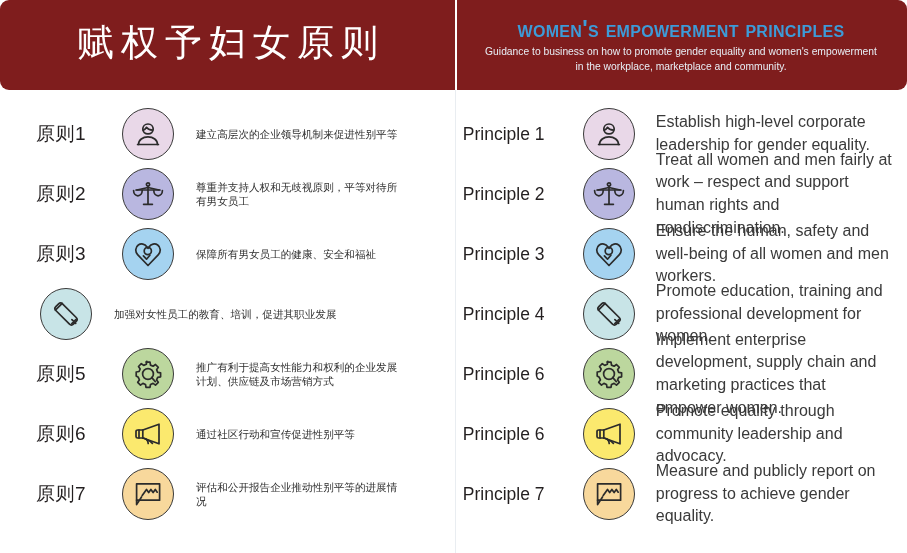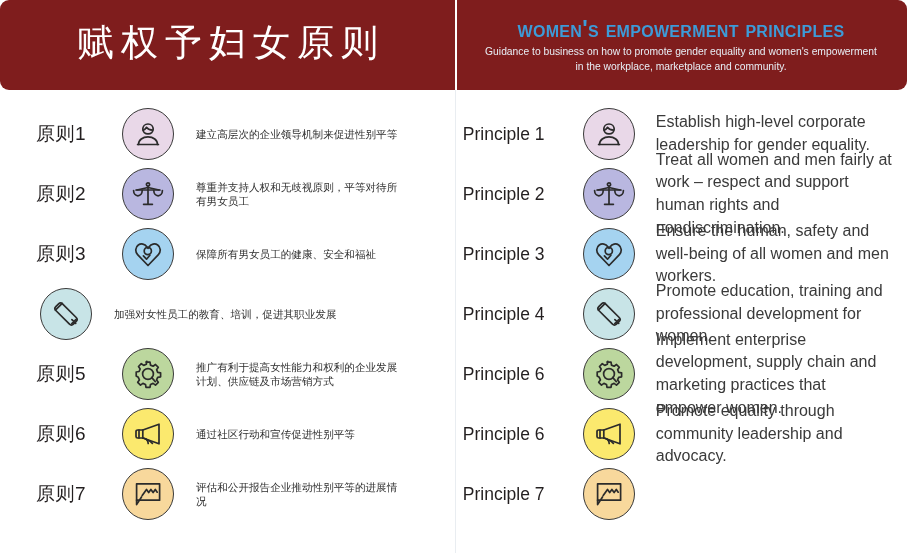--- a/index.html
+++ b/index.html
@@ -339,17 +339,18 @@
         </div>
         <div class="row">
           <div class="row-label">Principle 7</div>
           <div class="icon-wrap" style="background: rgb(248, 216, 156);">
             <svg width="30" height="26" viewBox="0 0 30 26">
               <path stroke="#2b2b2b" stroke-width="1.7" fill="none" stroke-linecap="round" stroke-linejoin="round" d="M3.6 2.8h23v16.4h-23z"></path>
               <path stroke="#2b2b2b" stroke-width="1.7" fill="none" stroke-linecap="round" stroke-linejoin="round" d="M3.6 19.2 3.6 23.6 8.5 16"></path>
               <path stroke="#2b2b2b" stroke-width="1.7" fill="none" stroke-linecap="round" stroke-linejoin="round" d="M9.2 14.6 13.5 8.4l2.2 3.2 2.2-3.2 2.2 3.2 2.2-3.2 1.9 2.8"></path>
             </svg>
           </div>
+          <div class="row-desc">Measure and publicly report on progress to achieve gender equality.</div>
         </div>
       </div>
 
   </div>
 </div>
 
 </body></html>

